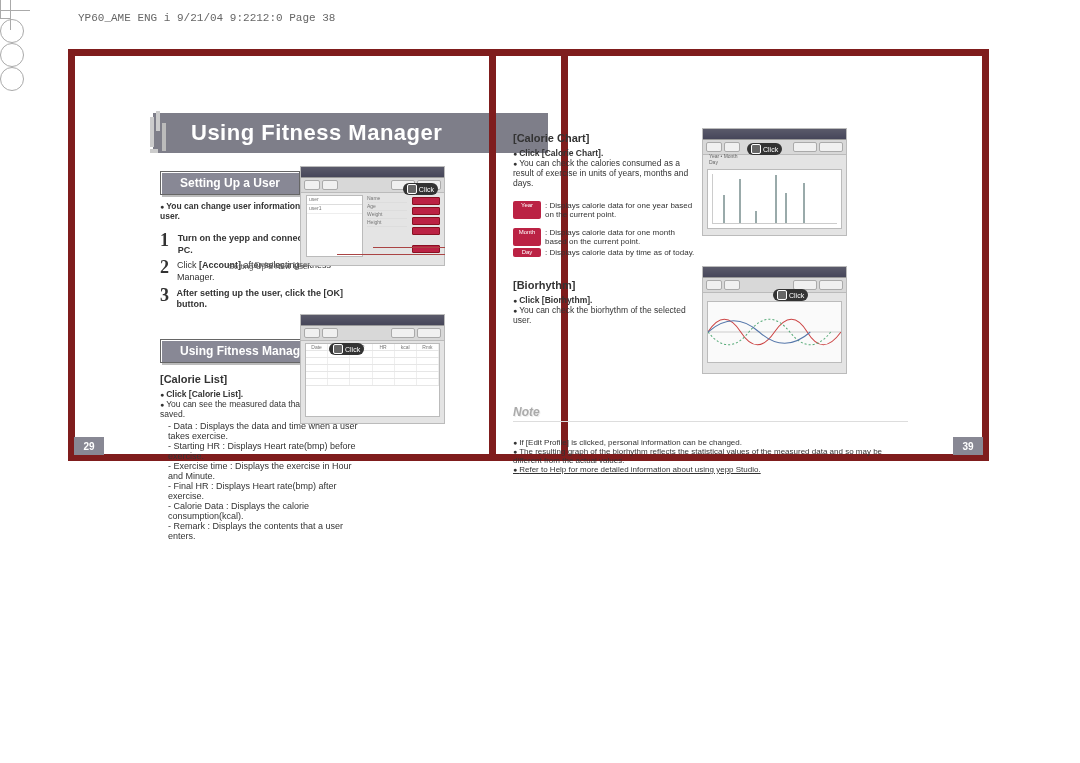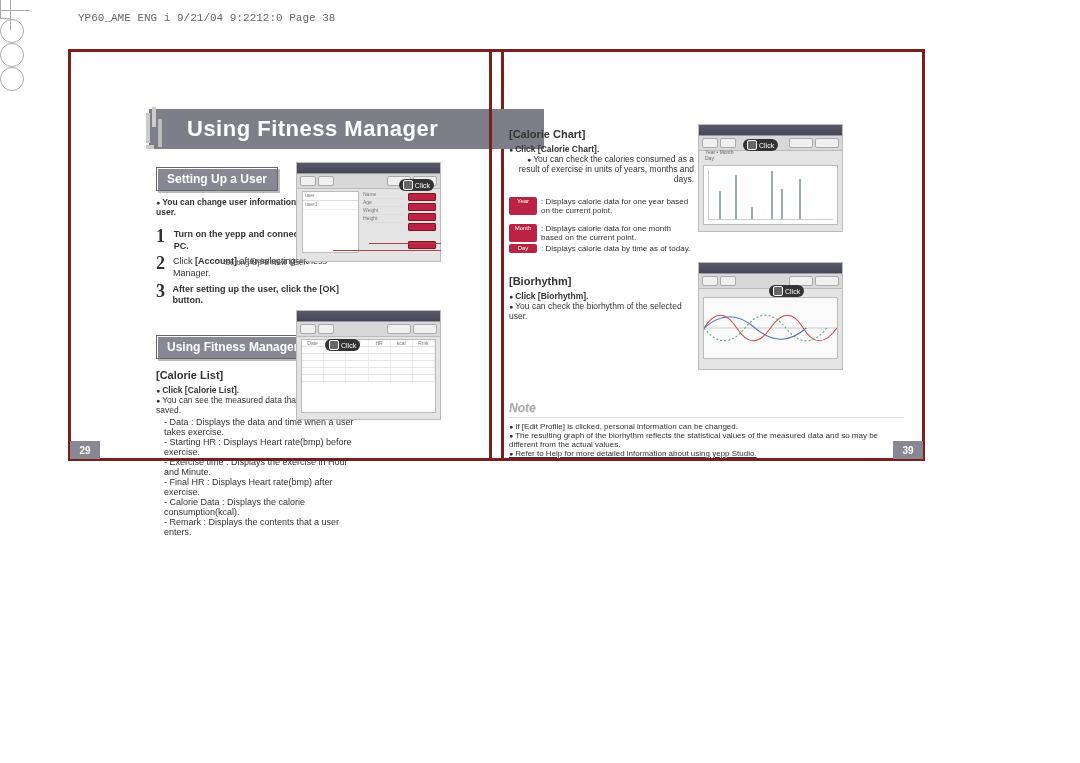--- a/index.html
+++ b/index.html
@@ -16,23 +16,23 @@
     position: absolute;
     top: 12px;
     left: 78px;
     font-family: "Courier New", monospace;
     font-size: 11px;
     color: #666;
   }
   .page-box {
     position: absolute;
     top: 49px;
-    width: 436px;
+    width: 500px;
     height: 412px;
-    border: 3px solid #7f1d1d;
+    border: 7px solid #7f1d1d;
     box-sizing: border-box;
   }
   .page-left { left: 68px; }
   .page-right { left: 489px; }
   .crop-top { top: 24px; left: 475px; border-left: 1px solid #aaa; border-bottom: 1px solid #aaa; width:1px; height:18px; }
   .crop-top::after { content:""; position:absolute; left:-10px; top:18px; width:20px; height:1px; background:#aaa; }
   .crop-mid-left { top: 247px; left: 36px; width:22px; height:22px; border:1px solid #aaa; border-radius:50%; }
   .crop-mid-left::before { content:""; position:absolute; left:-8px; top:10px; width:38px; height:1px; background:#aaa; }
   .crop-mid-left::after { content:""; position:absolute; top:-8px; left:10px; height:38px; width:1px; background:#aaa; }
   .crop-mid-right { top: 247px; left: 935px; width:22px; height:22px; border:1px solid #aaa; border-radius:50%; }
@@ -71,21 +71,21 @@
     letter-spacing: 0.5px;
     margin: 0 0 0 38px;
   }
 
   .section-tab {
     display: inline-block;
     background: #888895;
     color: #fff;
     font-size: 12px;
     font-weight: bold;
-    padding: 4px 10px;
+    padding: 4px 19px;
     border: 1px solid #666;
     position: relative;
     box-shadow: 1px 1px 0 #fff inset, 2px 2px 0 #bbb;
   }
 
   .bracket-head {
     font-weight: bold;
     font-size: 11px;
     margin: 4px 0;
   }
@@ -302,21 +302,21 @@
   </div>
 
   <div class="pagenum-tab">29</div>
 </div>
 
 <div class="page-box page-right">
 
   <div id="right-content-left">
     <div class="bracket-head">[Calorie Chart]</div>
     <div class="bullet-line" style="font-size:8.5px;"><b>Click [Calorie Chart].</b></div>
-    <div class="bullet-line" style="font-size:8.5px;text-align:right;">You can check the calories consumed as a result of exercise in units of years, months and days.</div>
+    <div class="bullet-line" style="font-size:8.5px;">You can check the calories consumed as a result of exercise in units of years, months and days.</div>
     <div style="height:4px;"></div>
     <div style="display:flex; margin:9px 0;">
       <span class="small-pill">Year</span>
       <span style="font-size:8px;">: <span>Displays calorie data for one year based on the current point.</span></span>
     </div>
     <div style="display:flex; margin:2px 0;">
       <span class="small-pill">Month</span>
       <span style="font-size:8px;">: <span>Displays calorie data for one month based on the current point.</span></span>
     </div>
     <div style="display:flex; margin:2px 0;">
@@ -373,21 +373,21 @@
         <path d="M0,27 Q25,5 50,27 T100,27" stroke="#57a" fill="none" stroke-width="1"></path>
       </svg>
     </div>
     <div class="click-bubble" style="top:22px; left:70px;">
         <span>Click</span>
       </div>
   </div>
 
   <div style="position:absolute; left:17px; top:330px; width:395px;margin-top:19px;">
     <div class="note-label">Note</div>
-    <div style="border-top:1px solid #ddd; margin-top:2px; padding-top:4px;">
+    <div style="border-top:1px solid #ddd; margin-top:2px; padding-top:16px;">
       <div class="bullet-line" style="font-size:8px;">If [Edit Profile] is clicked, personal information can be changed.</div>
       <div class="bullet-line" style="font-size:8px;">The resulting graph of the biorhythm reflects the statistical values of the measured data and so may be different from the actual values.</div>
       <div class="bullet-line" style="font-size:8px;text-decoration:underline;">Refer to Help for more detailed information about using yepp Studio.</div>
     </div>
   </div>
 
   <div class="pagenum-tab">39</div>
 </div>
 
 </body></html>

